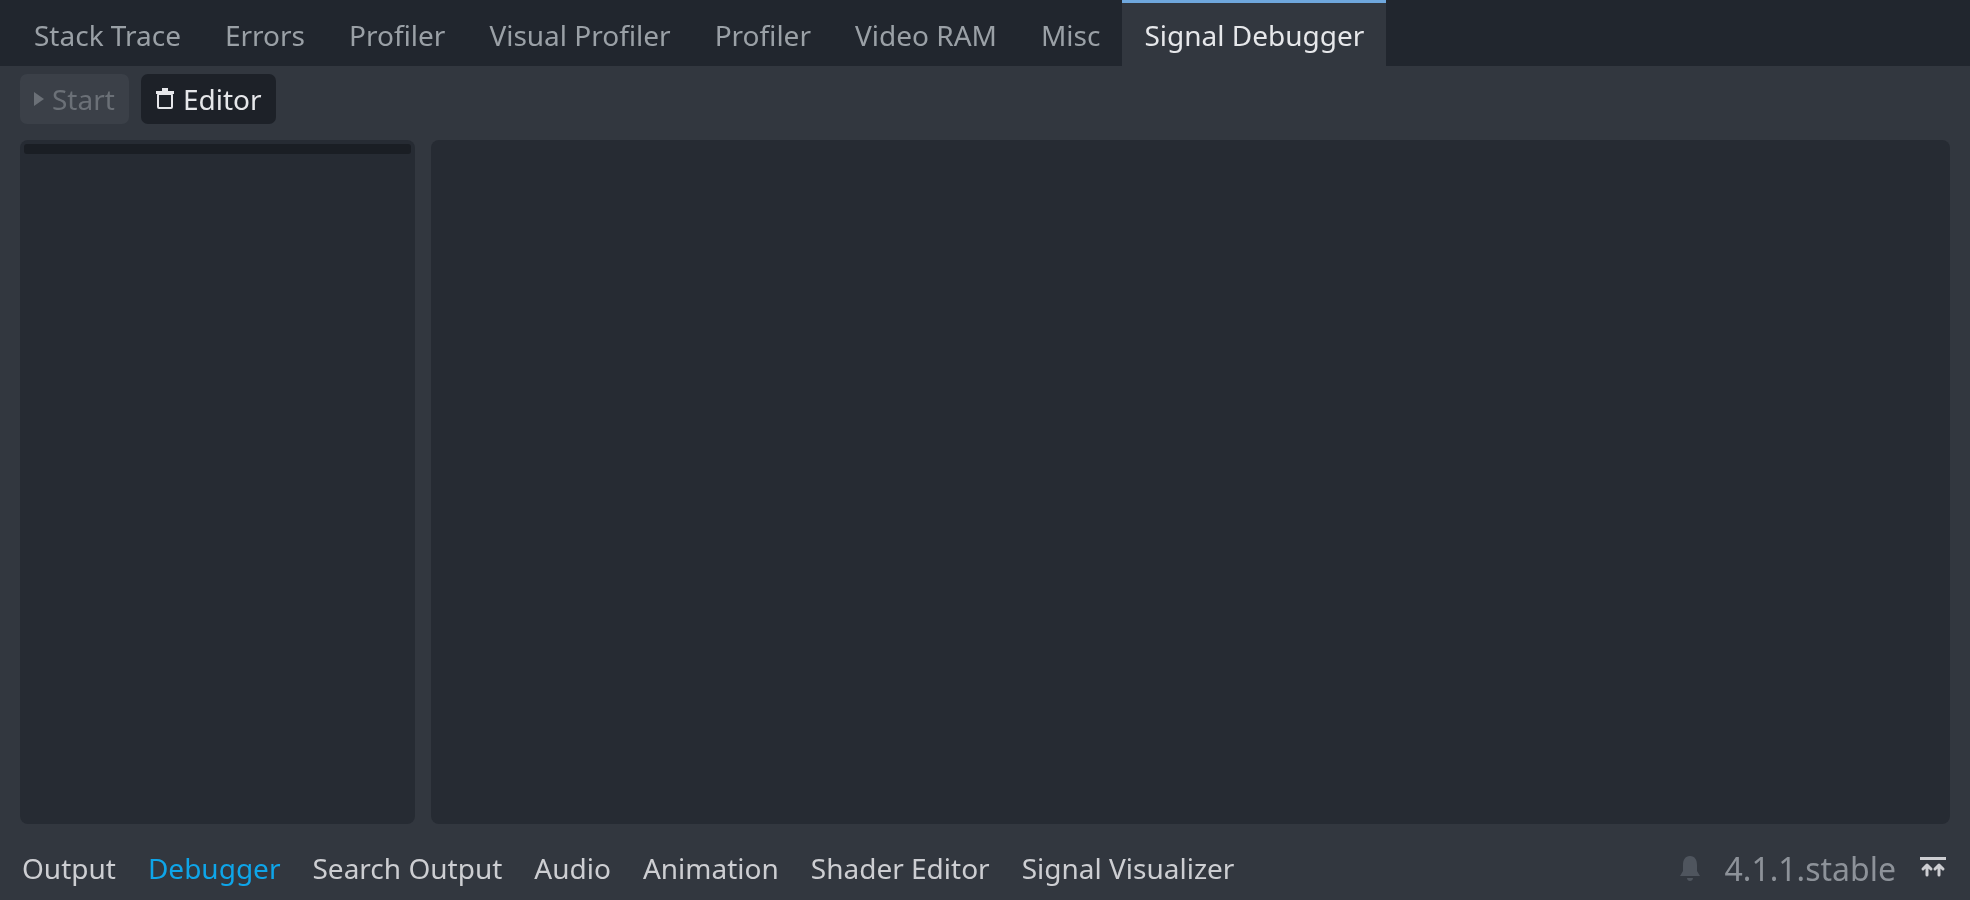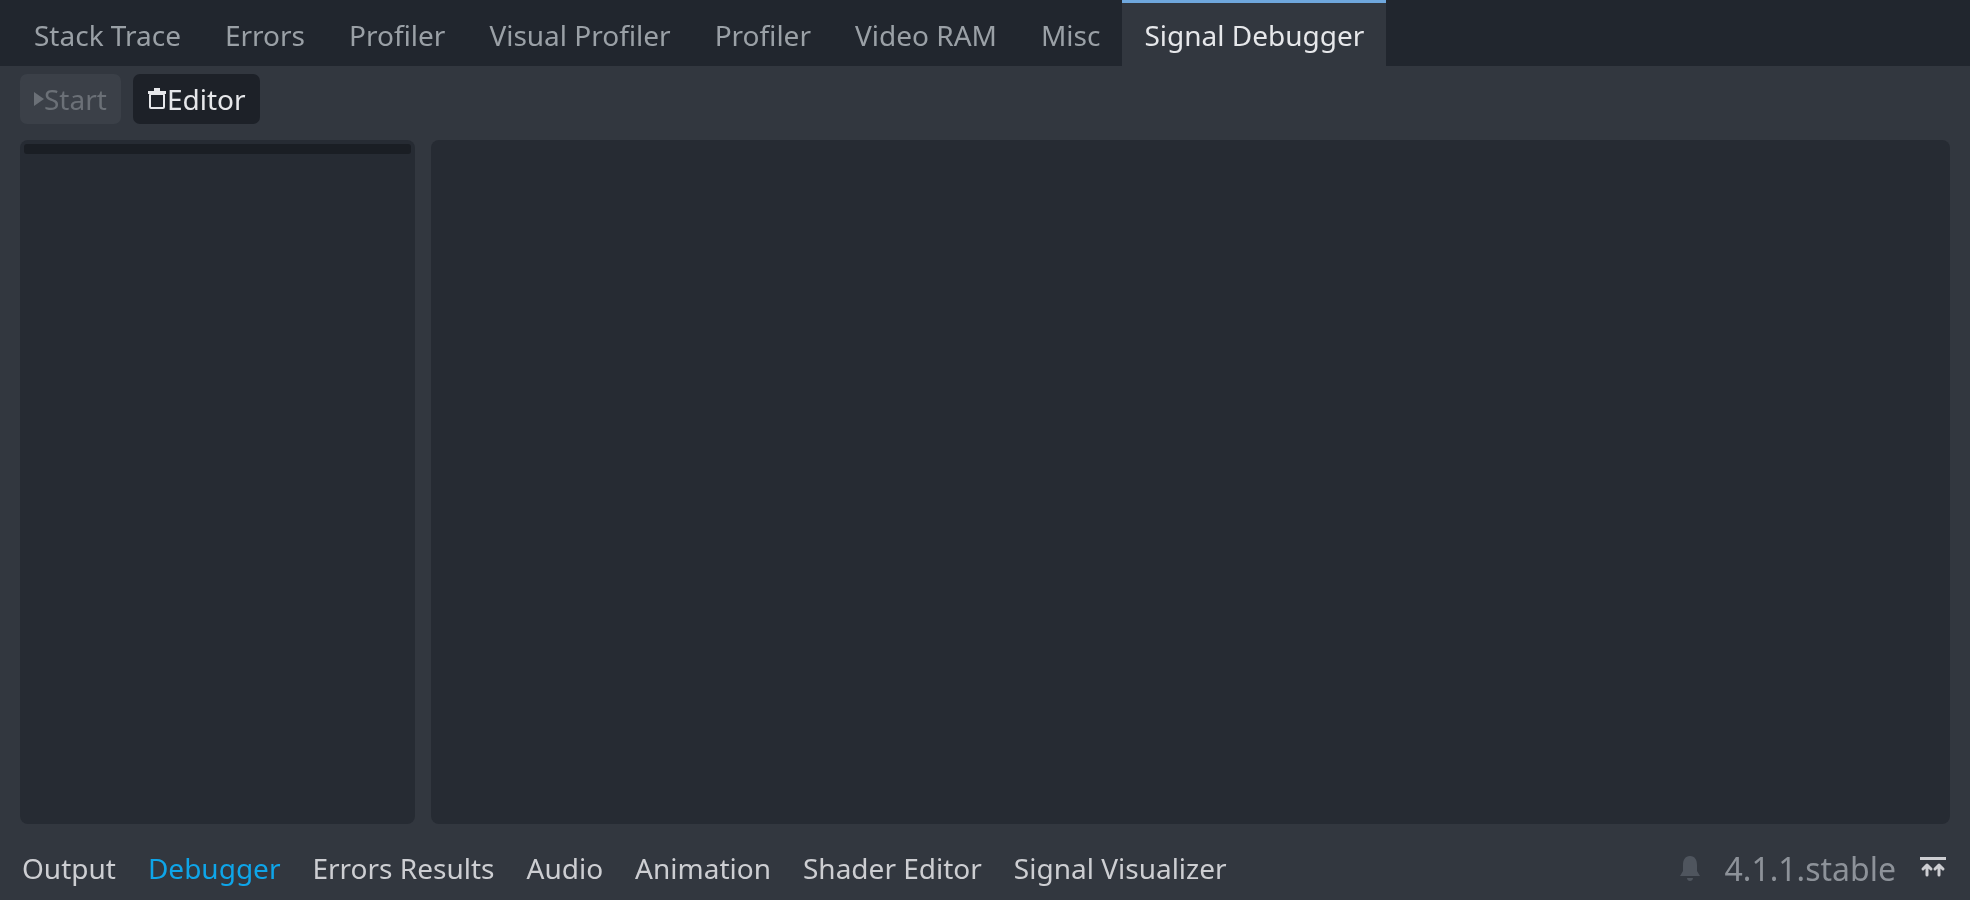--- a/index.html
+++ b/index.html
@@ -48,20 +48,21 @@
     display: flex;
     align-items: center;
     height: 66px;
     background: #32373f;
     padding: 0 20px;
     gap: 12px;
   }
   .tool-btn {
     display: flex;
     align-items: center;
+    gap: 8px;
     padding: 6px 14px;
     border-radius: 7px;
     font-size: 28px;
     cursor: pointer;
     border: none;
   }
   .tool-btn.disabled {
     background: #3b4048;
     color: #6b7077;
     cursor: default;
@@ -197,21 +198,21 @@
 
   <div class="bottom-bar">
     <div class="bottom-tabs">
       <div class="bottom-tab">
         <span>Output</span>
       </div>
       <div class="bottom-tab active">
         <span>Debugger</span>
       </div>
       <div class="bottom-tab">
-        <span>Errors Results</span>
+        <span>Search Output</span>
       </div>
       <div class="bottom-tab">
         <span>Audio</span>
       </div>
       <div class="bottom-tab">
         <span>Animation</span>
       </div>
       <div class="bottom-tab">
         <span>Shader Editor</span>
       </div>

